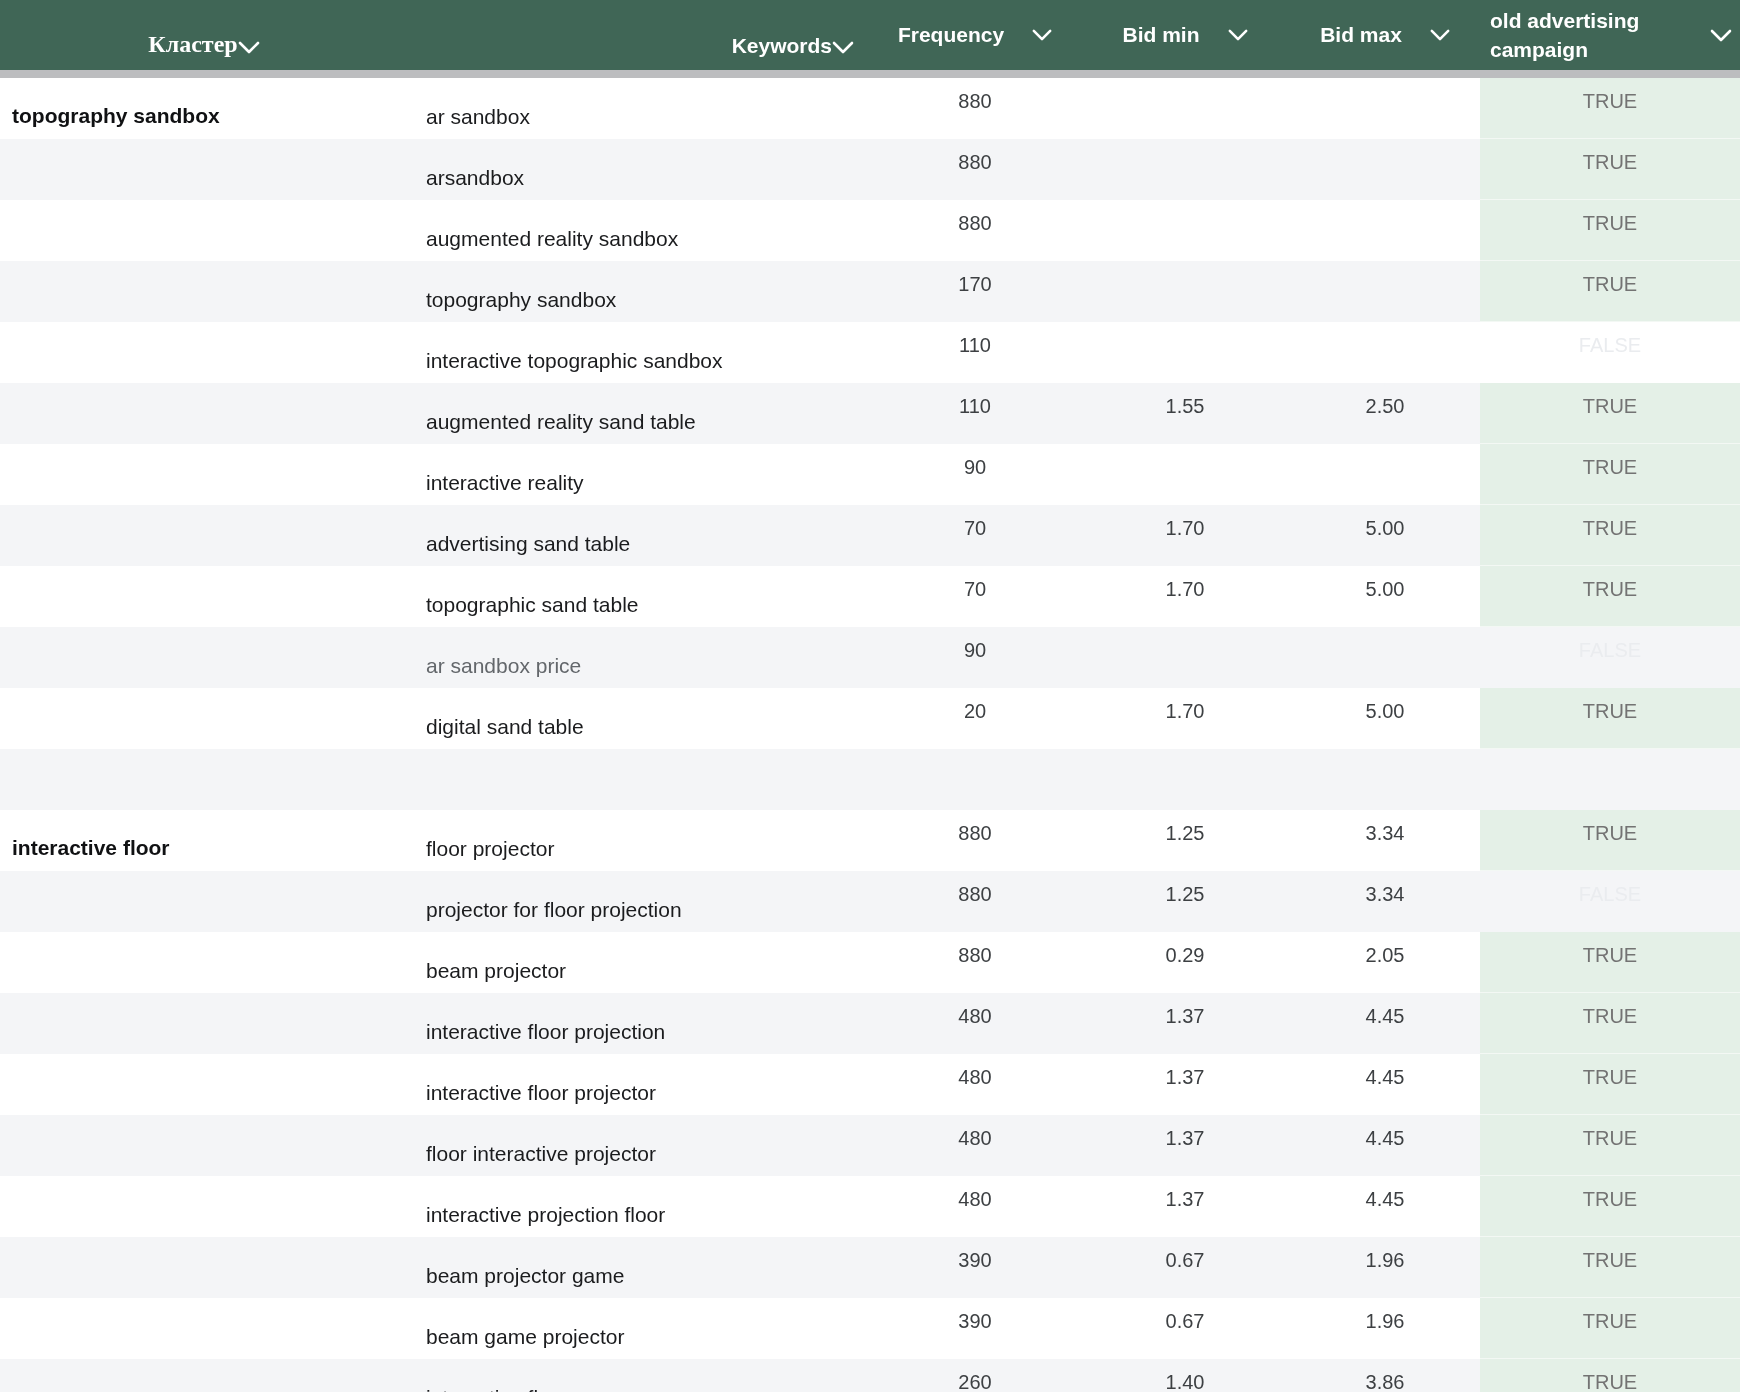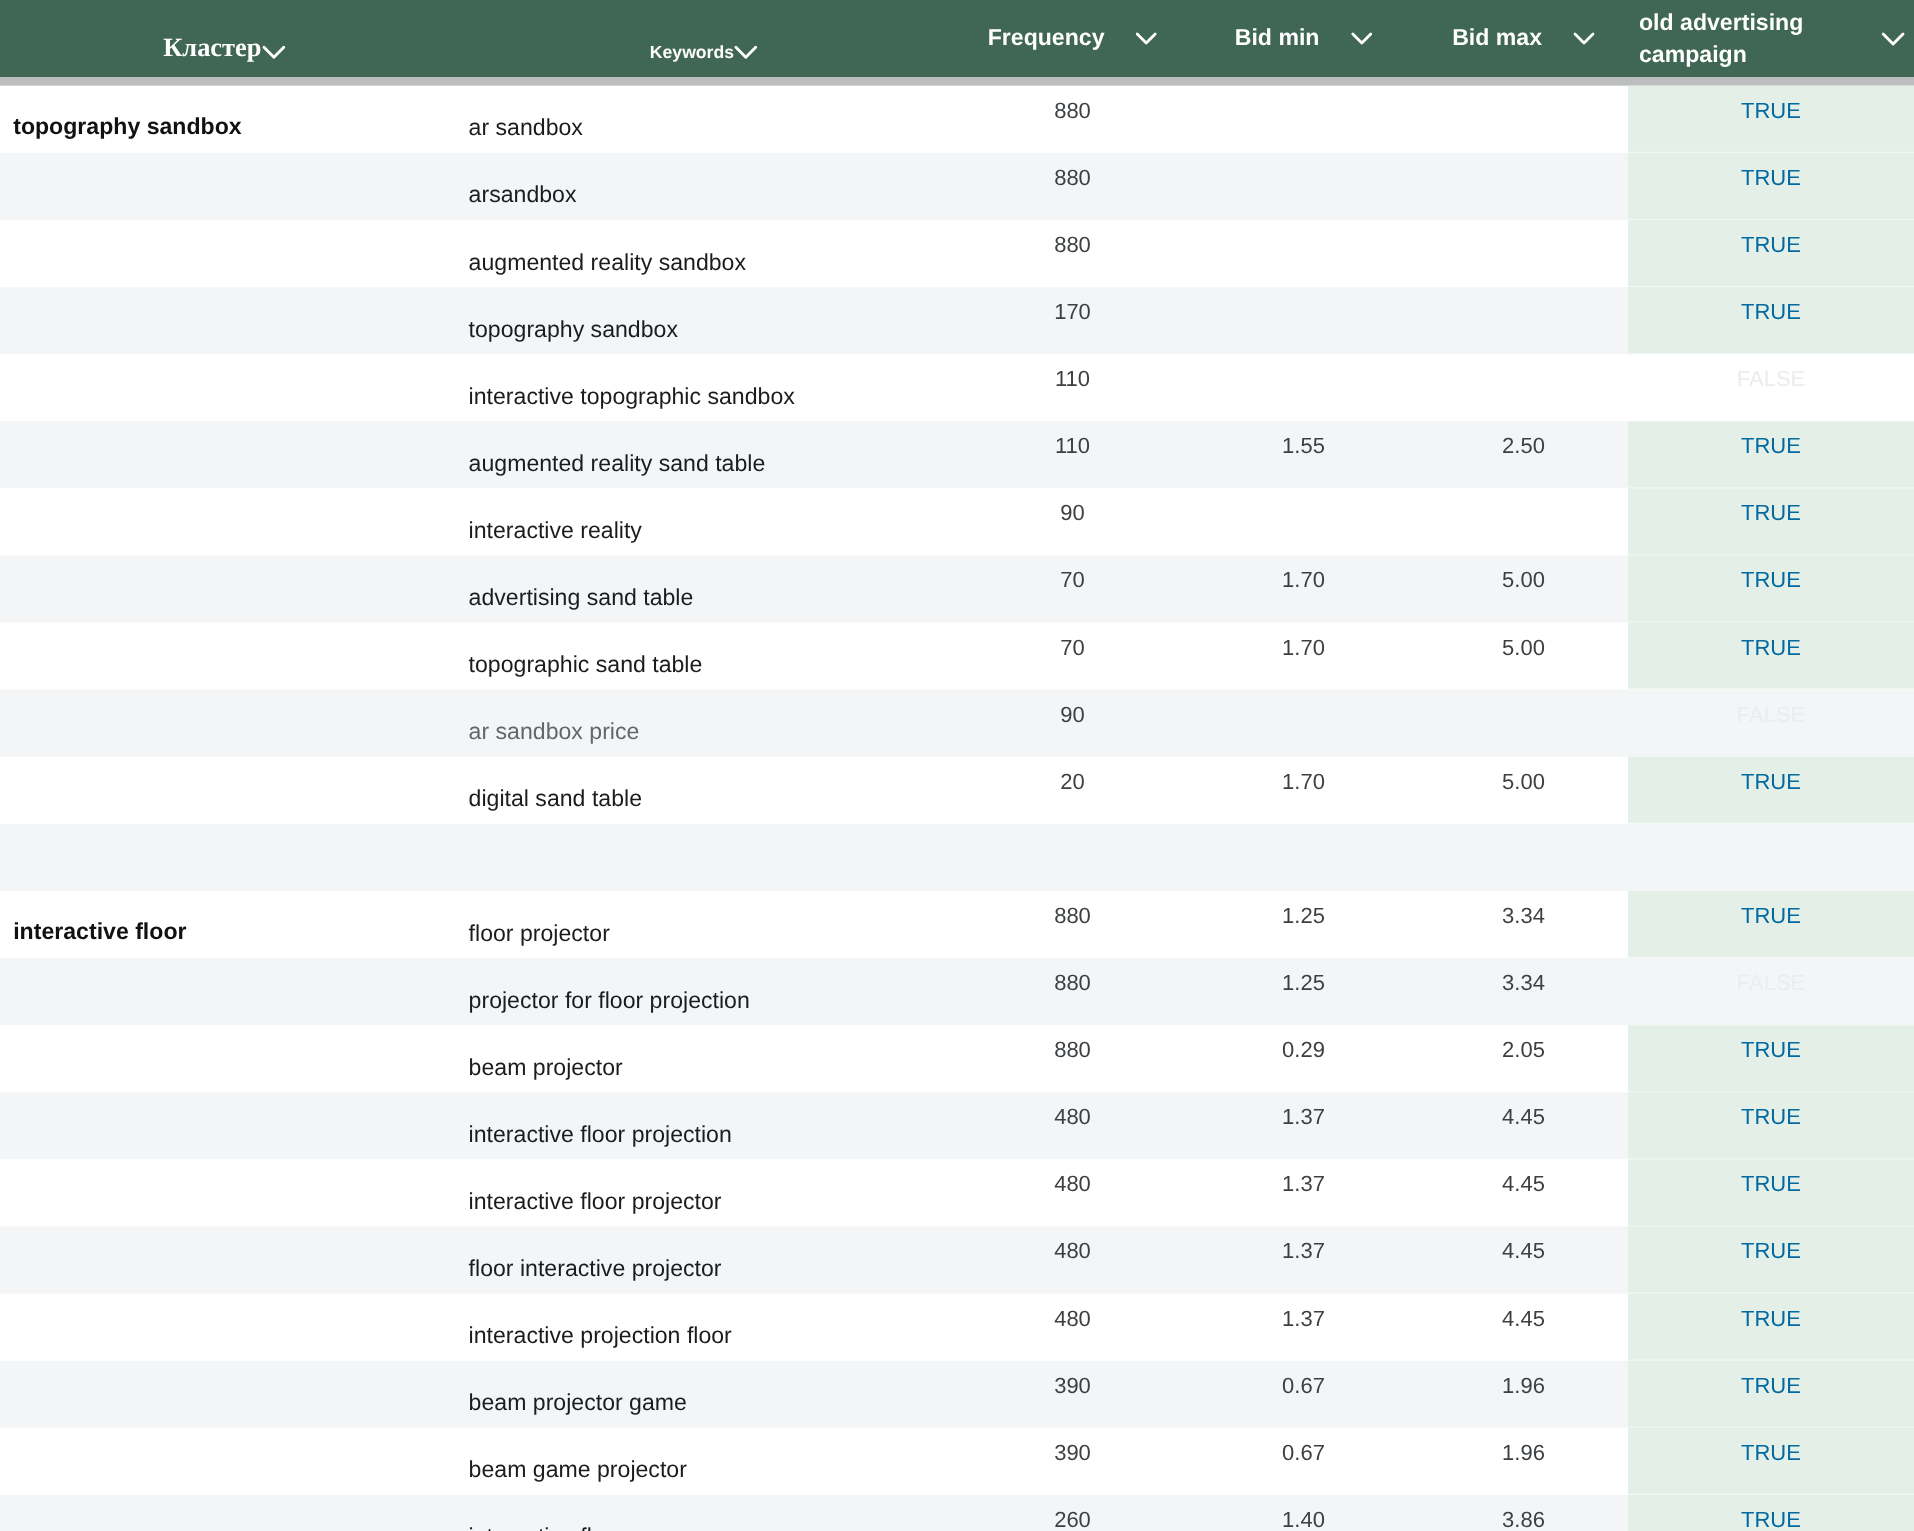--- a/index.html
+++ b/index.html
@@ -15,22 +15,22 @@
     height:70px; background:#406656; color:#ffffff;
     display:grid; grid-template-columns:420px 450px 210px 210px 190px 260px;
   }
   .hcell { display:flex; min-width:0; }
   .h-cluster {
     font-family:"Liberation Serif", serif; font-weight:bold; font-size:24px;
     align-items:flex-end; justify-content:center;
     padding:0 24px 12px 12px;
   }
   .h-kw {
-    font-weight:bold; font-size:16px;
-    align-items:flex-end; justify-content:center;
+    font-weight:bold; font-size:21px;
+    align-items:flex-end; justify-content:flex-end;
     padding:0 16px 12px 6px;
   }
   .h-mid {
     font-weight:bold; font-size:21px;
     align-items:center; justify-content:center; gap:28px;
   }
   .h-last {
     font-weight:bold; font-size:21px; line-height:29px;
     align-items:center; justify-content:space-between;
     padding:0 8px 0 10px;
@@ -57,21 +57,21 @@
     align-items:flex-end; padding:0 0 10px 6px;
     font-size:21px; color:#1b1c1e;margin-top:16px;
   }
   .c-kw.muted span { color:#63676b; }
   .c-num, .c-flag { justify-content:center; font-size:20px; color:#3d4043; }
   .c-num span, .c-flag span { position:relative; top:-7px; }
   .c-flag.flag-true {
     background:#e4f0e7;
     box-shadow:inset 0 -1px 0 rgba(255,255,255,.55);
   }
-  .c-flag.flag-true span { color:#0369a1; }
+  .c-flag.flag-true span { color:#737373; }
   .c-flag.flag-false span { color:#eaecef; }
 </style>
 </head>
 <body>
 
 <div class="sheet">
 
   <div class="hdr">
     <div class="hcell h-cluster">
       <span>Кластер</span>

